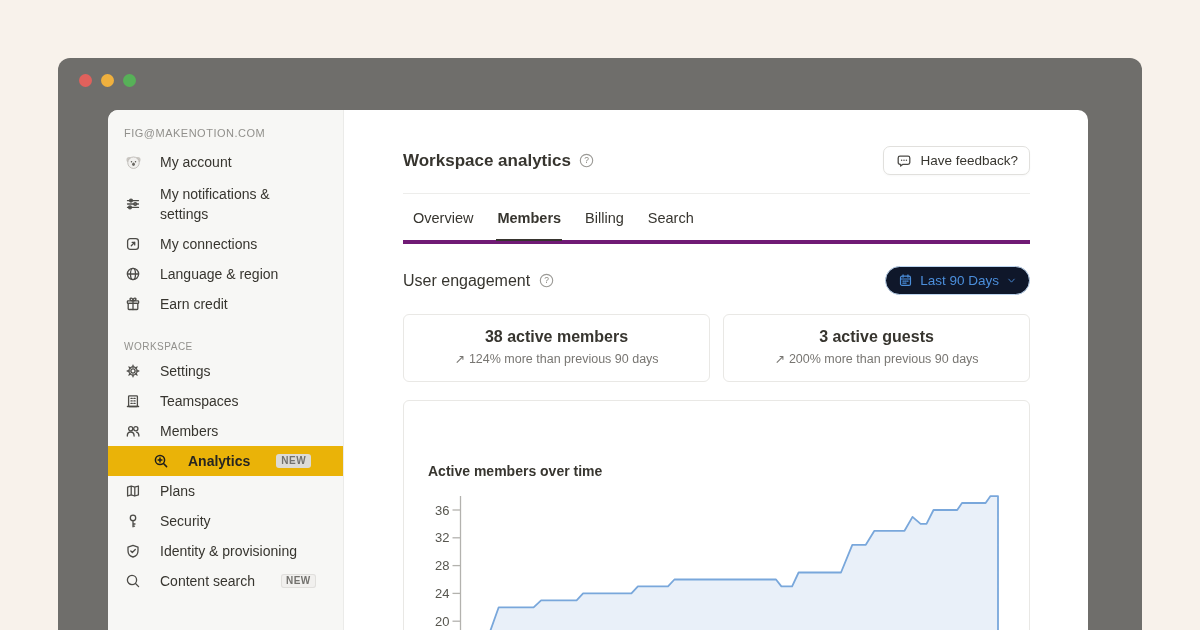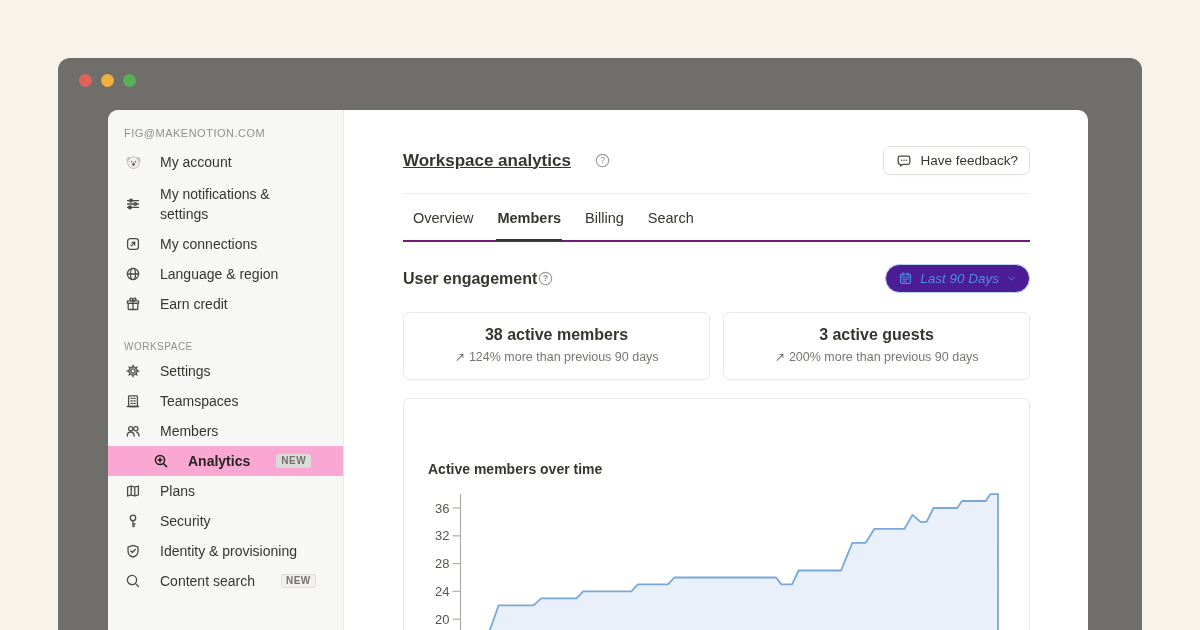--- a/index.html
+++ b/index.html
@@ -27,65 +27,65 @@
     padding-top:17px; font-size:14px;
   }
   .side-header {
     padding:0 16px 8px; font-size:11px; font-weight:500; color:#91908c;
     letter-spacing:.5px;
   }
   .srow {
     display:flex; align-items:center; gap:18px; padding:5px 16px; min-height:30px;
     cursor:pointer;
   }
-  .srow.active { background:#f9a8d4;padding-left:44px; }
+  .srow.active { background:#eab308;padding-left:44px; }
   .srow.active .slabel { font-weight:700; color:#262521; }
   .slabel { white-space:nowrap; line-height:20px; }
   .slabel.wrap { white-space:normal; max-width:152px; }
   .icn { width:18px; height:18px; flex:none; display:flex; align-items:center; justify-content:center; }
   .icn svg { display:block; }
   .icn .s { fill:none; stroke:#4c4b47; stroke-width:1.3; stroke-linecap:round; stroke-linejoin:round; }
   .icn .f { fill:#4c4b47; stroke:none; }
   .srow.active .icn .s { stroke:#1f1e1b; stroke-width:1.5; }
   .section-label {
     margin:22px 16px 4px; font-size:10px; font-weight:500; color:#91908c; letter-spacing:.5px;
   }
   .badge {
     margin-left:8px; font-size:10px; font-weight:600; letter-spacing:.5px; color:#73726e;
     background:#dcdbd7; border-radius:3px; padding:2px 5px; line-height:1;
   }
   .badge.outline { background:#f1f0ee; box-shadow:0 0 0 1px #e0dfdc inset; }
   
   .main { flex:1; padding:36px 60px 0 59px; position:relative; }
   .header-row { display:flex; align-items:center; justify-content:space-between; }
-  .title-wrap { display:flex; align-items:center; gap:24px;text-decoration:underline; }
+  .title-wrap { display:flex; align-items:center; gap:8px; }
   h1 { font-size:17px; font-weight:700; color:#37352f; }
   .help { width:15px; height:15px; }
   .help .s { fill:none; stroke:#9b9a96; stroke-width:1.2; }
   .help text { font-size:9px; fill:#87867f; font-family:"Liberation Sans","DejaVu Sans",sans-serif; }
   .feedback-btn {
     display:flex; align-items:center; gap:7px; height:29px; padding:0 11px;
     background:#fff; border:1px solid #e1e0dd; border-radius:7px;
     font-size:13.5px; font-weight:500; color:#37352f; cursor:pointer;
     box-shadow:0 1px 2px rgba(0,0,0,.03);
     font-family:inherit;
   }
   .divider { border:none; border-top:1px solid #ededeb; margin-top:18px; }
-  .tabs { display:flex; gap:22px; padding-left:9px; border-bottom:2px solid #701a75; }
+  .tabs { display:flex; gap:22px; padding-left:9px; border-bottom:4px solid #701a75; }
   .tab {
     font-size:14.5px; color:#37352f; padding:16px 1px 13px; cursor:pointer;
     border-bottom:2px solid transparent; margin-bottom:-1px;
   }
   .tab.active { font-weight:600; border-bottom-color:#37352f; }
   .section-row { margin-top:22px; display:flex; align-items:center; justify-content:space-between; }
-  h2 { font-size:16px; font-weight:700; color:#37352f; display:flex; align-items:center; gap:1px; }
+  h2 { font-size:16px; font-weight:400; color:#37352f; display:flex; align-items:center; gap:9px; }
   .date-pill {
     display:flex; align-items:center; gap:7px; height:29px; padding:0 12px;
-    border:1px solid #bdd5ef; border-radius:15px; background:#4c1d95;
-    color:#4b8edb; font-size:13.5px; font-weight:500; cursor:pointer; font-family:inherit;font-style:italic;
+    border:1px solid #bdd5ef; border-radius:15px; background:#0f172a;
+    color:#4b8edb; font-size:13.5px; font-weight:500; cursor:pointer; font-family:inherit;
   }
   .date-pill .s { fill:none; stroke:#4b8edb; stroke-width:1.3; stroke-linecap:round; stroke-linejoin:round; }
   .cards { display:flex; gap:13px; margin-top:19px; }
   .stat-card {
     flex:1; border:1px solid #e9e8e5; border-radius:6px; text-align:center;
     padding:13px 14px 15px; background:#fff;
   }
   .stat-value { font-size:16px; font-weight:700; color:#37352f; }
   .stat-delta { margin-top:5px; font-size:12.5px; color:#787672; }
   .stat-delta .arrow { margin-right:4px; font-family:"DejaVu Sans",sans-serif; }

